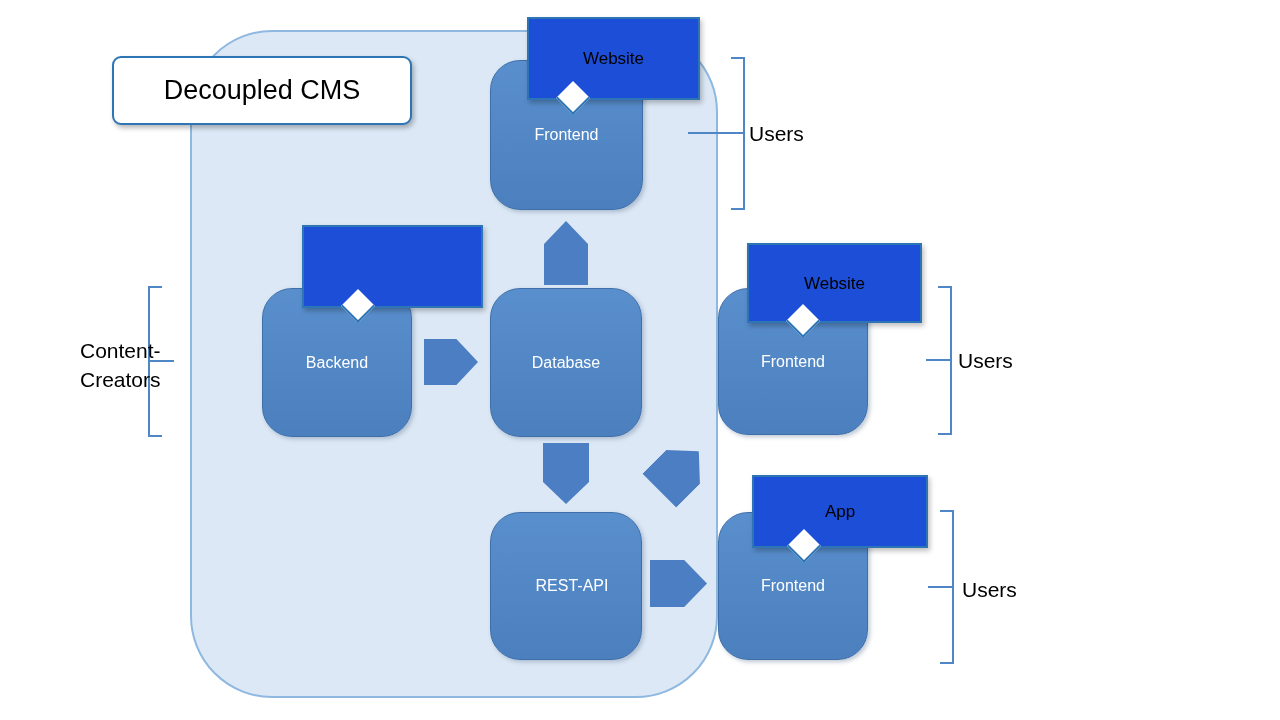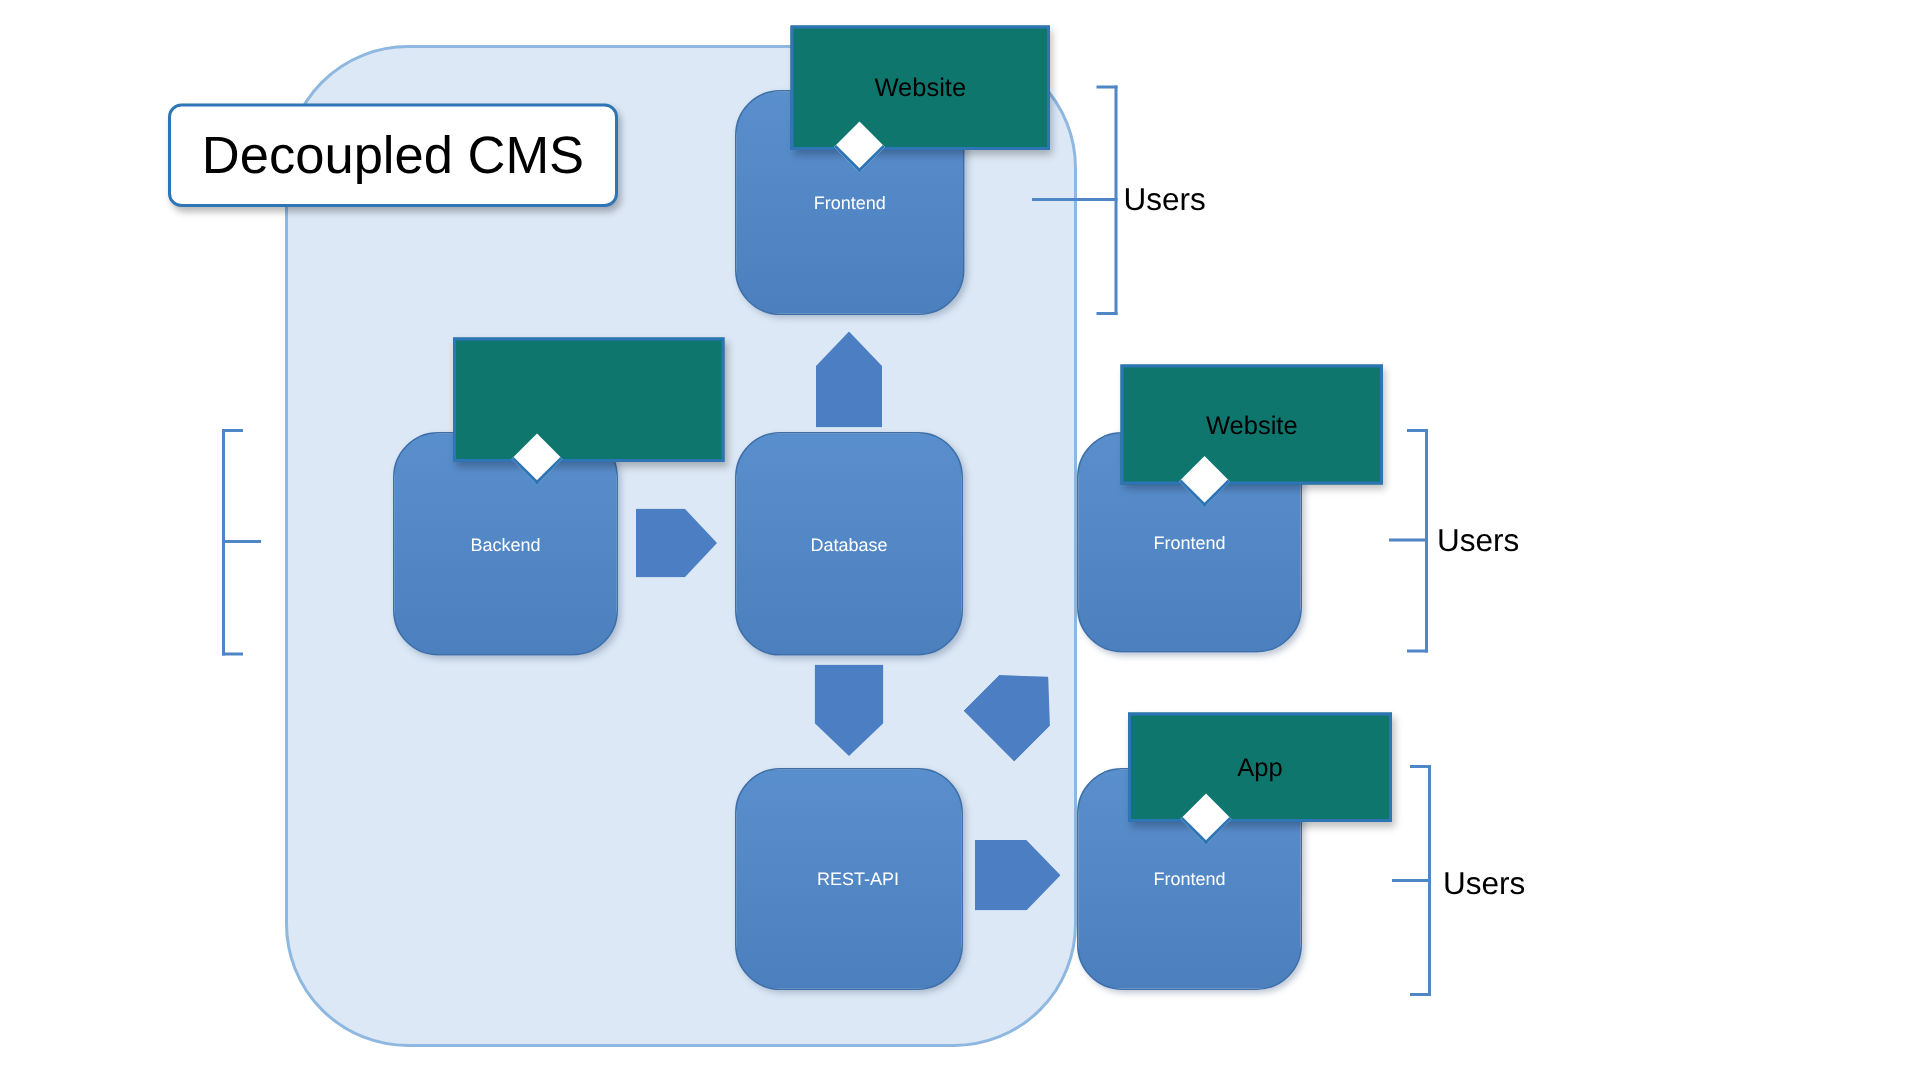--- a/index.html
+++ b/index.html
@@ -8,44 +8,44 @@
     font-family:"Liberation Sans", sans-serif;color:#000;overflow:hidden;
   }
   
   .cms-container{
     position:absolute;left:190px;top:30px;width:528px;height:668px;
     background:#dce8f5;border:2px solid #8fb8e0;border-radius:82px;
     box-sizing:border-box;z-index:0;
   }
   
   .title-box{
-    position:absolute;left:112px;top:69px;width:300px;height:69px;
+    position:absolute;left:112px;top:56px;width:300px;height:69px;
     background:#ffffff;border:2px solid #2e75b6;border-radius:9px;
     box-shadow:2px 3px 5px rgba(0,0,0,0.28);
     display:flex;align-items:center;justify-content:center;
-    font-size:35px;z-index:5;box-sizing:border-box;
+    font-size:27px;z-index:5;box-sizing:border-box;
   }
   
   .node{
     position:absolute;border-radius:30px;box-sizing:border-box;
     background:linear-gradient(180deg,#5a8fce 0%,#4b7fbe 100%);
     border:1px solid #3f6fa8;
     box-shadow:2px 2px 4px rgba(110,130,160,0.45);
     display:flex;align-items:center;justify-content:center;
-    color:#ffffff;font-size:12px;z-index:2;
+    color:#ffffff;font-size:16px;z-index:2;
   }
   
   .arrow{position:absolute;background:#4b7ec2;z-index:3;}
   .arrow.up{clip-path:polygon(50% 0, 100% 36%, 100% 100%, 0 100%, 0 36%);}
   .arrow.right{clip-path:polygon(0 0, 60% 0, 100% 50%, 60% 100%, 0 100%);}
   .arrow.down{clip-path:polygon(0 0, 100% 0, 100% 64%, 50% 100%, 0 64%);}
   .arrow.diag{clip-path:polygon(0 0, 60% 0, 100% 50%, 60% 100%, 0 100%);transform:rotate(-45deg);}
   
   .callout{
-    position:absolute;background:#0f766e;border:2.5px solid #2e75b6;
+    position:absolute;background:#1d4ed8;border:2.5px solid #2e75b6;
     box-shadow:2px 3px 5px rgba(0,0,0,0.25);
     display:flex;align-items:center;justify-content:center;text-align:center;
     font-size:17px;line-height:19px;z-index:6;box-sizing:border-box;
   }
   .callout .tail{
     position:absolute;width:24px;height:24px;background:#ffffff;
     border-right:2.5px solid #2e75b6;border-bottom:2.5px solid #2e75b6;
     transform:rotate(45deg);top:calc(100% - 12px);box-sizing:border-box;
   }
   
@@ -98,20 +98,21 @@
   <div class="bracket left" style="left:148px;top:286px;width:14px;height:151px;"></div>
   <div class="tick" style="left:148px;top:360px;width:26px;"></div>
 
   <div class="bracket right" style="left:938px;top:286px;width:14px;height:149px;"></div>
   <div class="tick" style="left:926px;top:359px;width:26px;"></div>
 
   <div class="bracket right" style="left:940px;top:510px;width:14px;height:154px;"></div>
   <div class="tick" style="left:928px;top:586px;width:26px;"></div>
 
   <div class="side-label" style="left:749px;top:122px;">Users</div>
+  <div class="side-label" style="left:80px;top:336px;width:92px;line-height:29px;">Content-Creators</div>
   <div class="side-label" style="left:958px;top:349px;">Users</div>
   <div class="side-label" style="left:962px;top:578px;">Users</div>
 
   <div class="callout" style="left:527px;top:17px;width:173px;height:83px;">
     <span>Website</span>
     <span class="tail" style="left:32px;"></span>
   </div>
 
   <div class="callout" style="left:302px;top:225px;width:181px;height:83px;padding:0 18px;">
     <span class="tail" style="left:42px;"></span>

